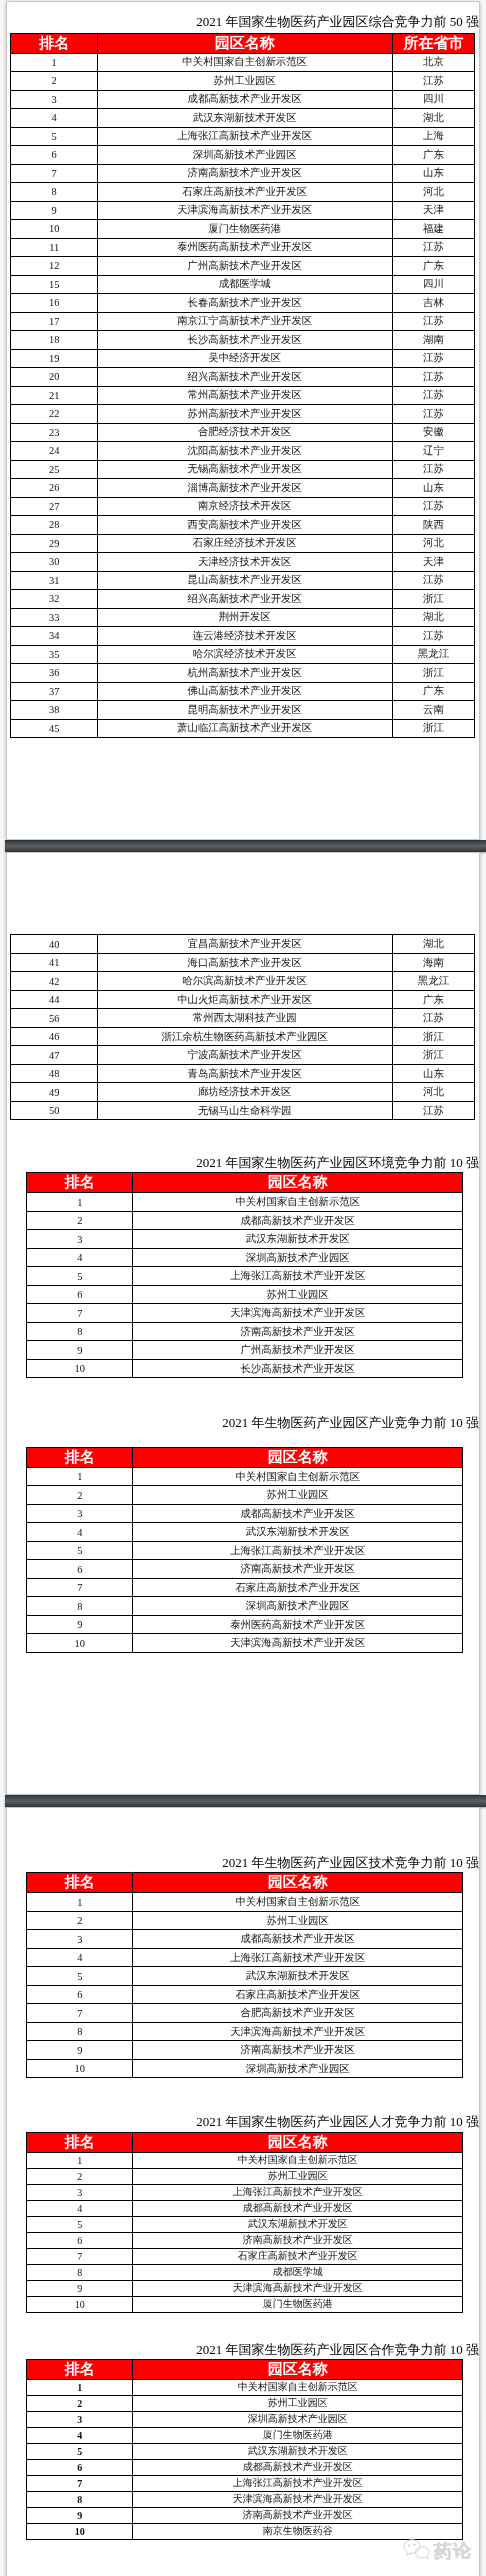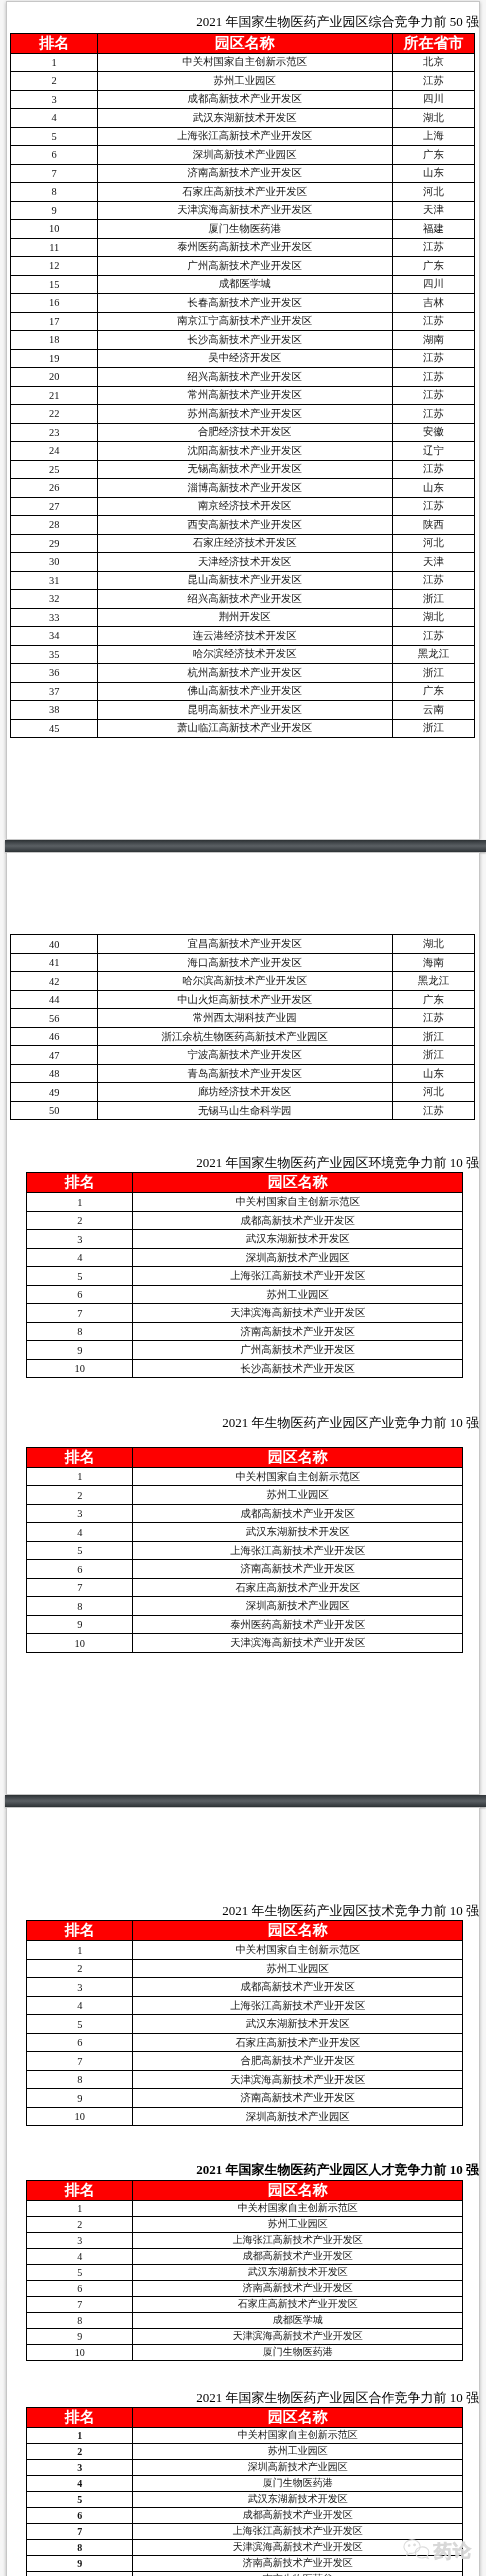--- a/index.html
+++ b/index.html
@@ -65,22 +65,22 @@
   .three-col th:nth-child(1),.three-col td:nth-child(1){width:18.3%;}
   .three-col th:nth-child(2),.three-col td:nth-child(2){width:64.2%;}
   .three-col th:nth-child(3),.three-col td:nth-child(3){width:17.5%;}
   .continued{margin-top:81px;border-top:1.3px solid #000;}
   
   .two-col{width:437px;margin-left:19px;}
   .two-col th:nth-child(1),.two-col td:nth-child(1){width:24%;}
   .two-col th:nth-child(2),.two-col td:nth-child(2){width:76%;}
   .title2{margin-top:34px;margin-bottom:0.7px;}
   .title3{margin-top:36px;margin-bottom:15px;}
-  .title4{padding-top:94px;margin-bottom:0.7px;}
-  .title5{margin-top:35px;margin-bottom:0.7px;font-weight:bold;}
+  .title4{padding-top:46px;margin-bottom:0.7px;}
+  .title5{margin-top:35px;margin-bottom:0.7px;}
   .title6{margin-top:28px;margin-bottom:0.7px;}
   .tight td{height:15px;font-size:10px;}
   .tight th{height:14px;}
   .bold-rank td:first-child{font-weight:bold;}
   .watermark{
     position:absolute;
     right:6.7px;bottom:15px;
     display:flex;align-items:center;
     color:#dcdcdc;
     opacity:.95;

